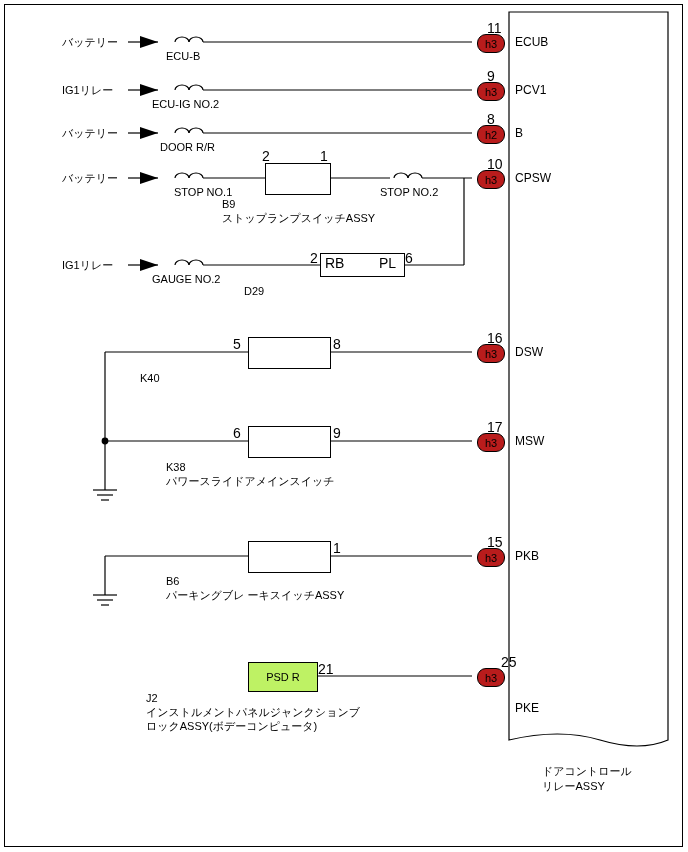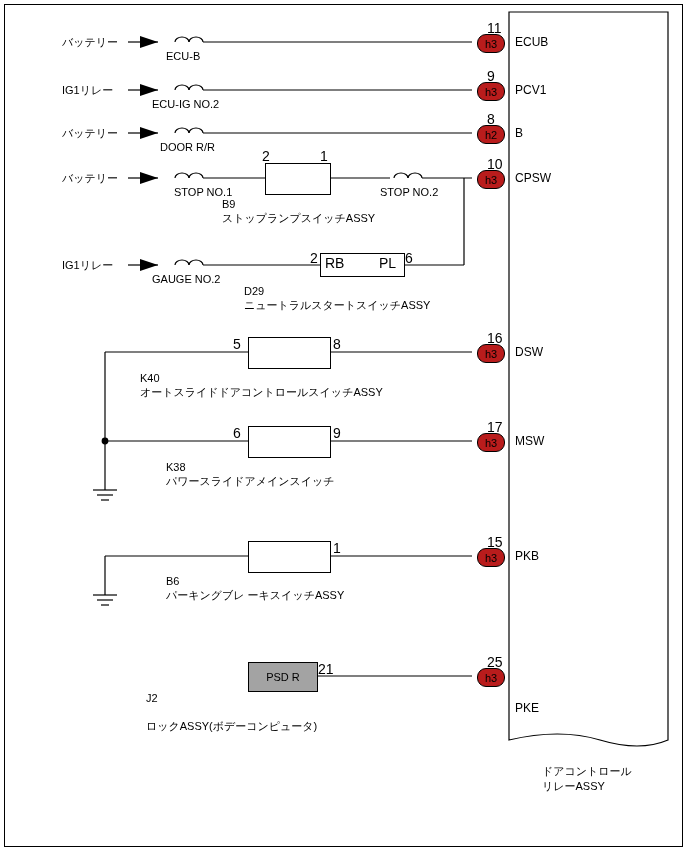--- a/index.html
+++ b/index.html
@@ -6,21 +6,21 @@
   body{width:688px;height:852px;font-family:"Liberation Sans",sans-serif;color:#000;}
   #root{position:relative;width:688px;height:852px;overflow:hidden;}
   .frame{position:absolute;left:4px;top:4px;width:679px;height:843px;border:1px solid #000;box-sizing:border-box;}
   svg.layer{position:absolute;left:0;top:0;width:688px;height:852px;}
   .lbl{position:absolute;font-size:11px;line-height:13px;white-space:nowrap;}
   .lbl.pin{font-size:14px;}
   .h3{position:absolute;width:26px;height:17px;border:1.2px solid #000;border-radius:9px;
       font-size:11px;display:flex;align-items:center;justify-content:center;background:#b91c1c;}
   .termname{position:absolute;font-size:12px;}
   .swbox{position:absolute;border:1.2px solid #000;background:#fff;}
-  .psd{position:absolute;border:1.2px solid #000;background:#a3a3a3;display:flex;align-items:center;justify-content:center;font-size:11px;}
+  .psd{position:absolute;border:1.2px solid #000;background:#bef264;display:flex;align-items:center;justify-content:center;font-size:11px;}
   .neutral{position:absolute;border:1.2px solid #000;background:#fff;}
 </style>
 </head>
 <body>
 
 <div id="root">
 
   <div class="frame"></div>
 
   <svg class="layer" viewBox="0 0 688 852">
@@ -140,32 +140,31 @@
   <div class="lbl pin" style="left:333px;top:427px;">9</div>
 
   <div class="lbl pin" style="left:333px;top:542px;">1</div>
 
   <div class="lbl pin" style="left:318px;top:663px;">21</div>
 
   <div class="lbl" style="left:222px;top:198px;">B9</div>
   <div class="lbl" style="left:222px;top:212px;">ストップランプスイッチASSY</div>
 
   <div class="lbl" style="left:244px;top:285px;">D29</div>
-  <div class="lbl" style="left:244px;top:299px;">ニュートラルスタートスイッチASSY</div>
 
   <div class="lbl" style="left:140px;top:372px;">K40</div>
-  <div class="lbl" style="left:140px;top:386px;">オートスライドドアコントロールスイッチASSY</div>
 
   <div class="lbl" style="left:166px;top:461px;">K38</div>
   <div class="lbl" style="left:166px;top:475px;">パワースライドアメインスイッチ</div>
 
   <div class="lbl" style="left:166px;top:575px;">B6</div>
   <div class="lbl" style="left:166px;top:589px;">パーキングブレ ーキスイッチASSY</div>
 
   <div class="lbl" style="left:146px;top:692px;">J2</div>
+  <div class="lbl" style="left:146px;top:706px;">インストルメントパネルジャンクションブ</div>
   <div class="lbl" style="left:146px;top:720px;">ロックASSY(ボデーコンピュータ)</div>
 
   <div class="lbl pin" style="left:487px;top:22px;">11</div>
   <div class="h3" style="left:477px;top:34px;">h3</div>
   <div class="termname" style="left:515px;top:35px;">ECUB</div>
 
   <div class="lbl pin" style="left:487px;top:70px;">9</div>
   <div class="h3" style="left:477px;top:82px;">h3</div>
   <div class="termname" style="left:515px;top:83px;">PCV1</div>
 
@@ -182,20 +181,20 @@
   <div class="termname" style="left:515px;top:345px;">DSW</div>
 
   <div class="lbl pin" style="left:487px;top:421px;">17</div>
   <div class="h3" style="left:477px;top:433px;">h3</div>
   <div class="termname" style="left:515px;top:434px;">MSW</div>
 
   <div class="lbl pin" style="left:487px;top:536px;">15</div>
   <div class="h3" style="left:477px;top:548px;">h3</div>
   <div class="termname" style="left:515px;top:549px;">PKB</div>
 
-  <div class="lbl pin" style="left:487px;top:656px;">25</div>
+  <div class="lbl pin" style="left:501px;top:656px;">25</div>
   <div class="h3" style="left:477px;top:668px;">h3</div>
   <div class="termname" style="left:515px;top:701px;">PKE</div>
 
   <div class="lbl" style="left:542px;top:765px;">ドアコントロール</div>
   <div class="lbl" style="left:542px;top:780px;">リレーASSY</div>
 
 </div>
 
 </body></html>

